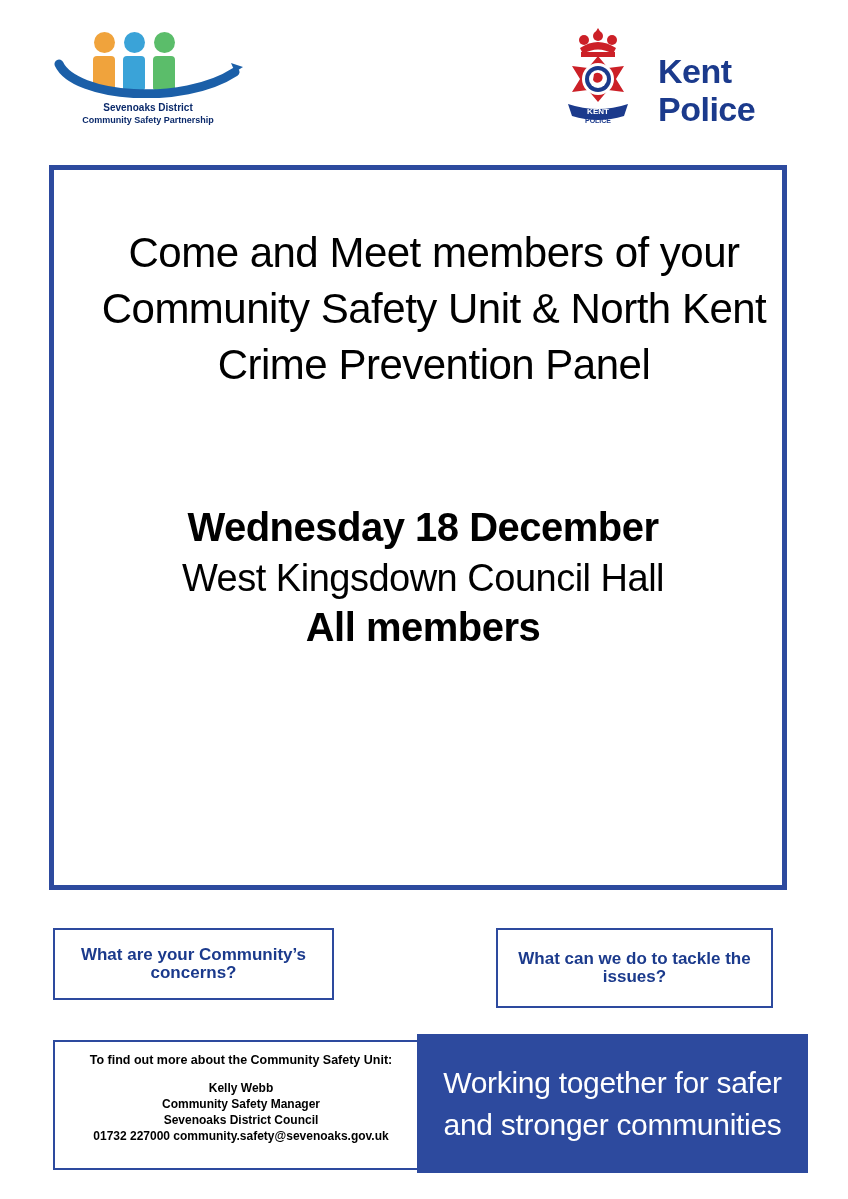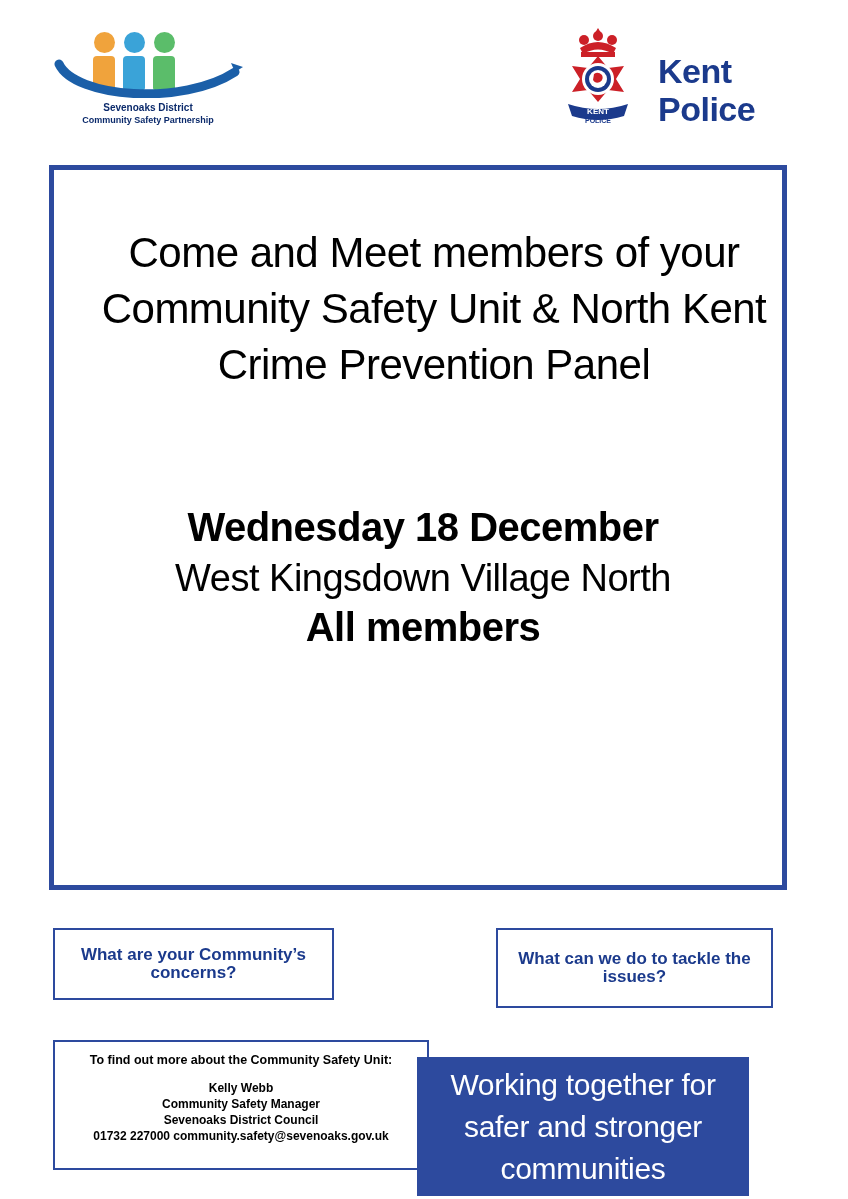--- a/index.html
+++ b/index.html
@@ -215,34 +215,33 @@
     font-size: 12px;
     font-weight: bold;
     line-height: 16px;
     text-align: center;
   }
 
   .slogan {
     position: absolute;
     left: 417px;
     top: 1034px;
-    width: 332px;
+    width: 391px;
     height: 139px;
     background: #2d4a9e;
     color: #ffffff;
     font-size: 30px;
     line-height: 42px;
     text-align: center;
     display: flex;
     align-items: center;
     justify-content: center;
     padding: 0 8px;
     box-sizing: border-box;
     letter-spacing: -0.3px;
-    margin-top: 23px;
   }
 </style>
 </head>
 <body>
 
 <div class="header">
 
   <div class="sdcsp-logo">
     <div class="sdcsp-figures">
       <div class="fig fig1">
@@ -296,21 +295,21 @@
       <div>Kent</div>
       <div>Police</div>
     </div>
   </div>
 </div>
 
 <div class="main-panel">
   <div class="headline">Come and Meet members of your Community Safety Unit &amp; North Kent Crime Prevention Panel</div>
   <div class="details">
     <div class="date">Wednesday 18 December</div>
-    <div class="venue">West Kingsdown Village North</div>
+    <div class="venue">West Kingsdown Council Hall</div>
     <div class="welcome">All members</div>
   </div>
 </div>
 
 <div class="q-box q-left">What are your Community’s concerns?</div>
 <div class="q-box q-right">What can we do to tackle the issues?</div>
 
 <div class="contact-box">
   <div class="intro">To find out more about the Community Safety Unit:</div>
   <div class="line">Kelly Webb</div>

